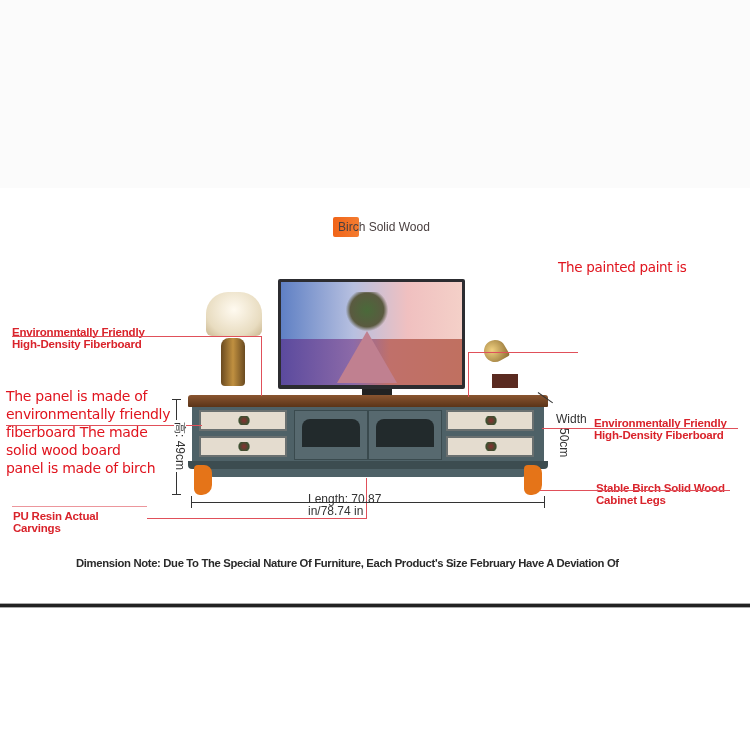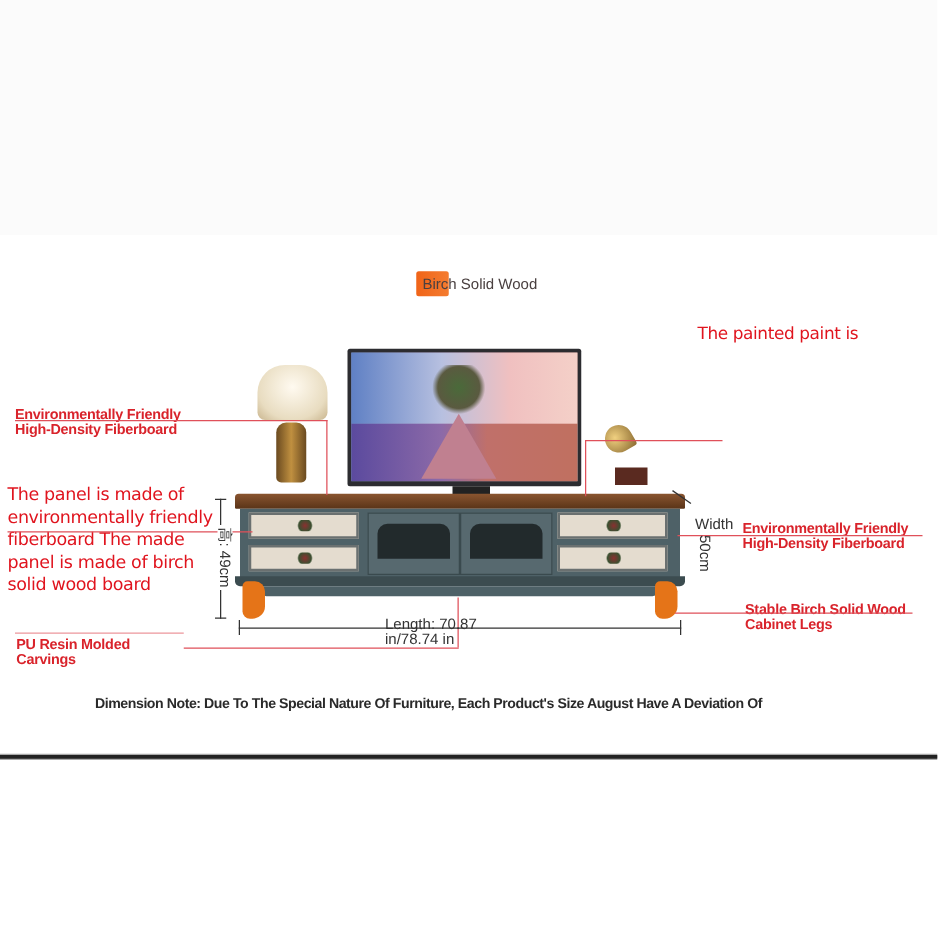--- a/index.html
+++ b/index.html
@@ -88,27 +88,27 @@
   <div>Environmentally Friendly</div>
   <div>High-Density Fiberboard</div>
 </div>
 <div class="line" style="left:12px; top:336px; width:250px; height:1px;"></div>
 <div class="line" style="left:261px; top:336px; width:1px; height:60px;"></div>
 
 <div class="abs ann-lg" style="left:6px; top:387px;">
   <div>The panel is made of</div>
   <div>environmentally friendly</div>
   <div>fiberboard The made</div>
+  <div>solid wood board</div>
   <div>panel is made of birch</div>
-  <div>solid wood board</div>
 </div>
 <div class="line" style="left:6px; top:425px; width:196px; height:1px;"></div>
 
 <div class="abs ann-sm" style="left:13px; top:510px;">
-  <div>PU Resin Molded</div>
+  <div>PU Resin Actual</div>
   <div>Carvings</div>
 </div>
 <div class="line" style="left:12px; top:506px; width:135px; height:1px; opacity:0.6;"></div>
 <div class="line" style="left:147px; top:518px; width:220px; height:1px;"></div>
 <div class="line" style="left:366px; top:478px; width:1px; height:40px;"></div>
 
 <div class="abs ann-lg2" style="left:558px; top:258px;">
   <div>The painted paint is</div>
 </div>
 <div class="line" style="left:468px; top:352px; width:110px; height:1px;"></div>
@@ -137,16 +137,16 @@
 <div class="abs dimtext" style="left:308px; top:493px;">
   <div>Length: 70.87</div>
   <div>in/78.74 in</div>
 </div>
 
 <div class="dim" style="left:538px; top:392px; width:18px; height:1px; transform: rotate(35deg); transform-origin:left;"></div>
 <div class="abs dimtext" style="left:556px; top:401px;margin-top:12px;">Width</div>
 <div class="abs dimtext" style="left:570px; top:428px; transform: rotate(90deg); transform-origin:left top;">50cm</div>
 
 <div class="note">
-  <div>Dimension Note: Due To The Special Nature Of Furniture, Each Product's Size August Have A Deviation Of</div>
+  <div>Dimension Note: Due To The Special Nature Of Furniture, Each Product's Size February Have A Deviation Of</div>
 </div>
 
 <div class="sep"></div>
 
 </body></html>

